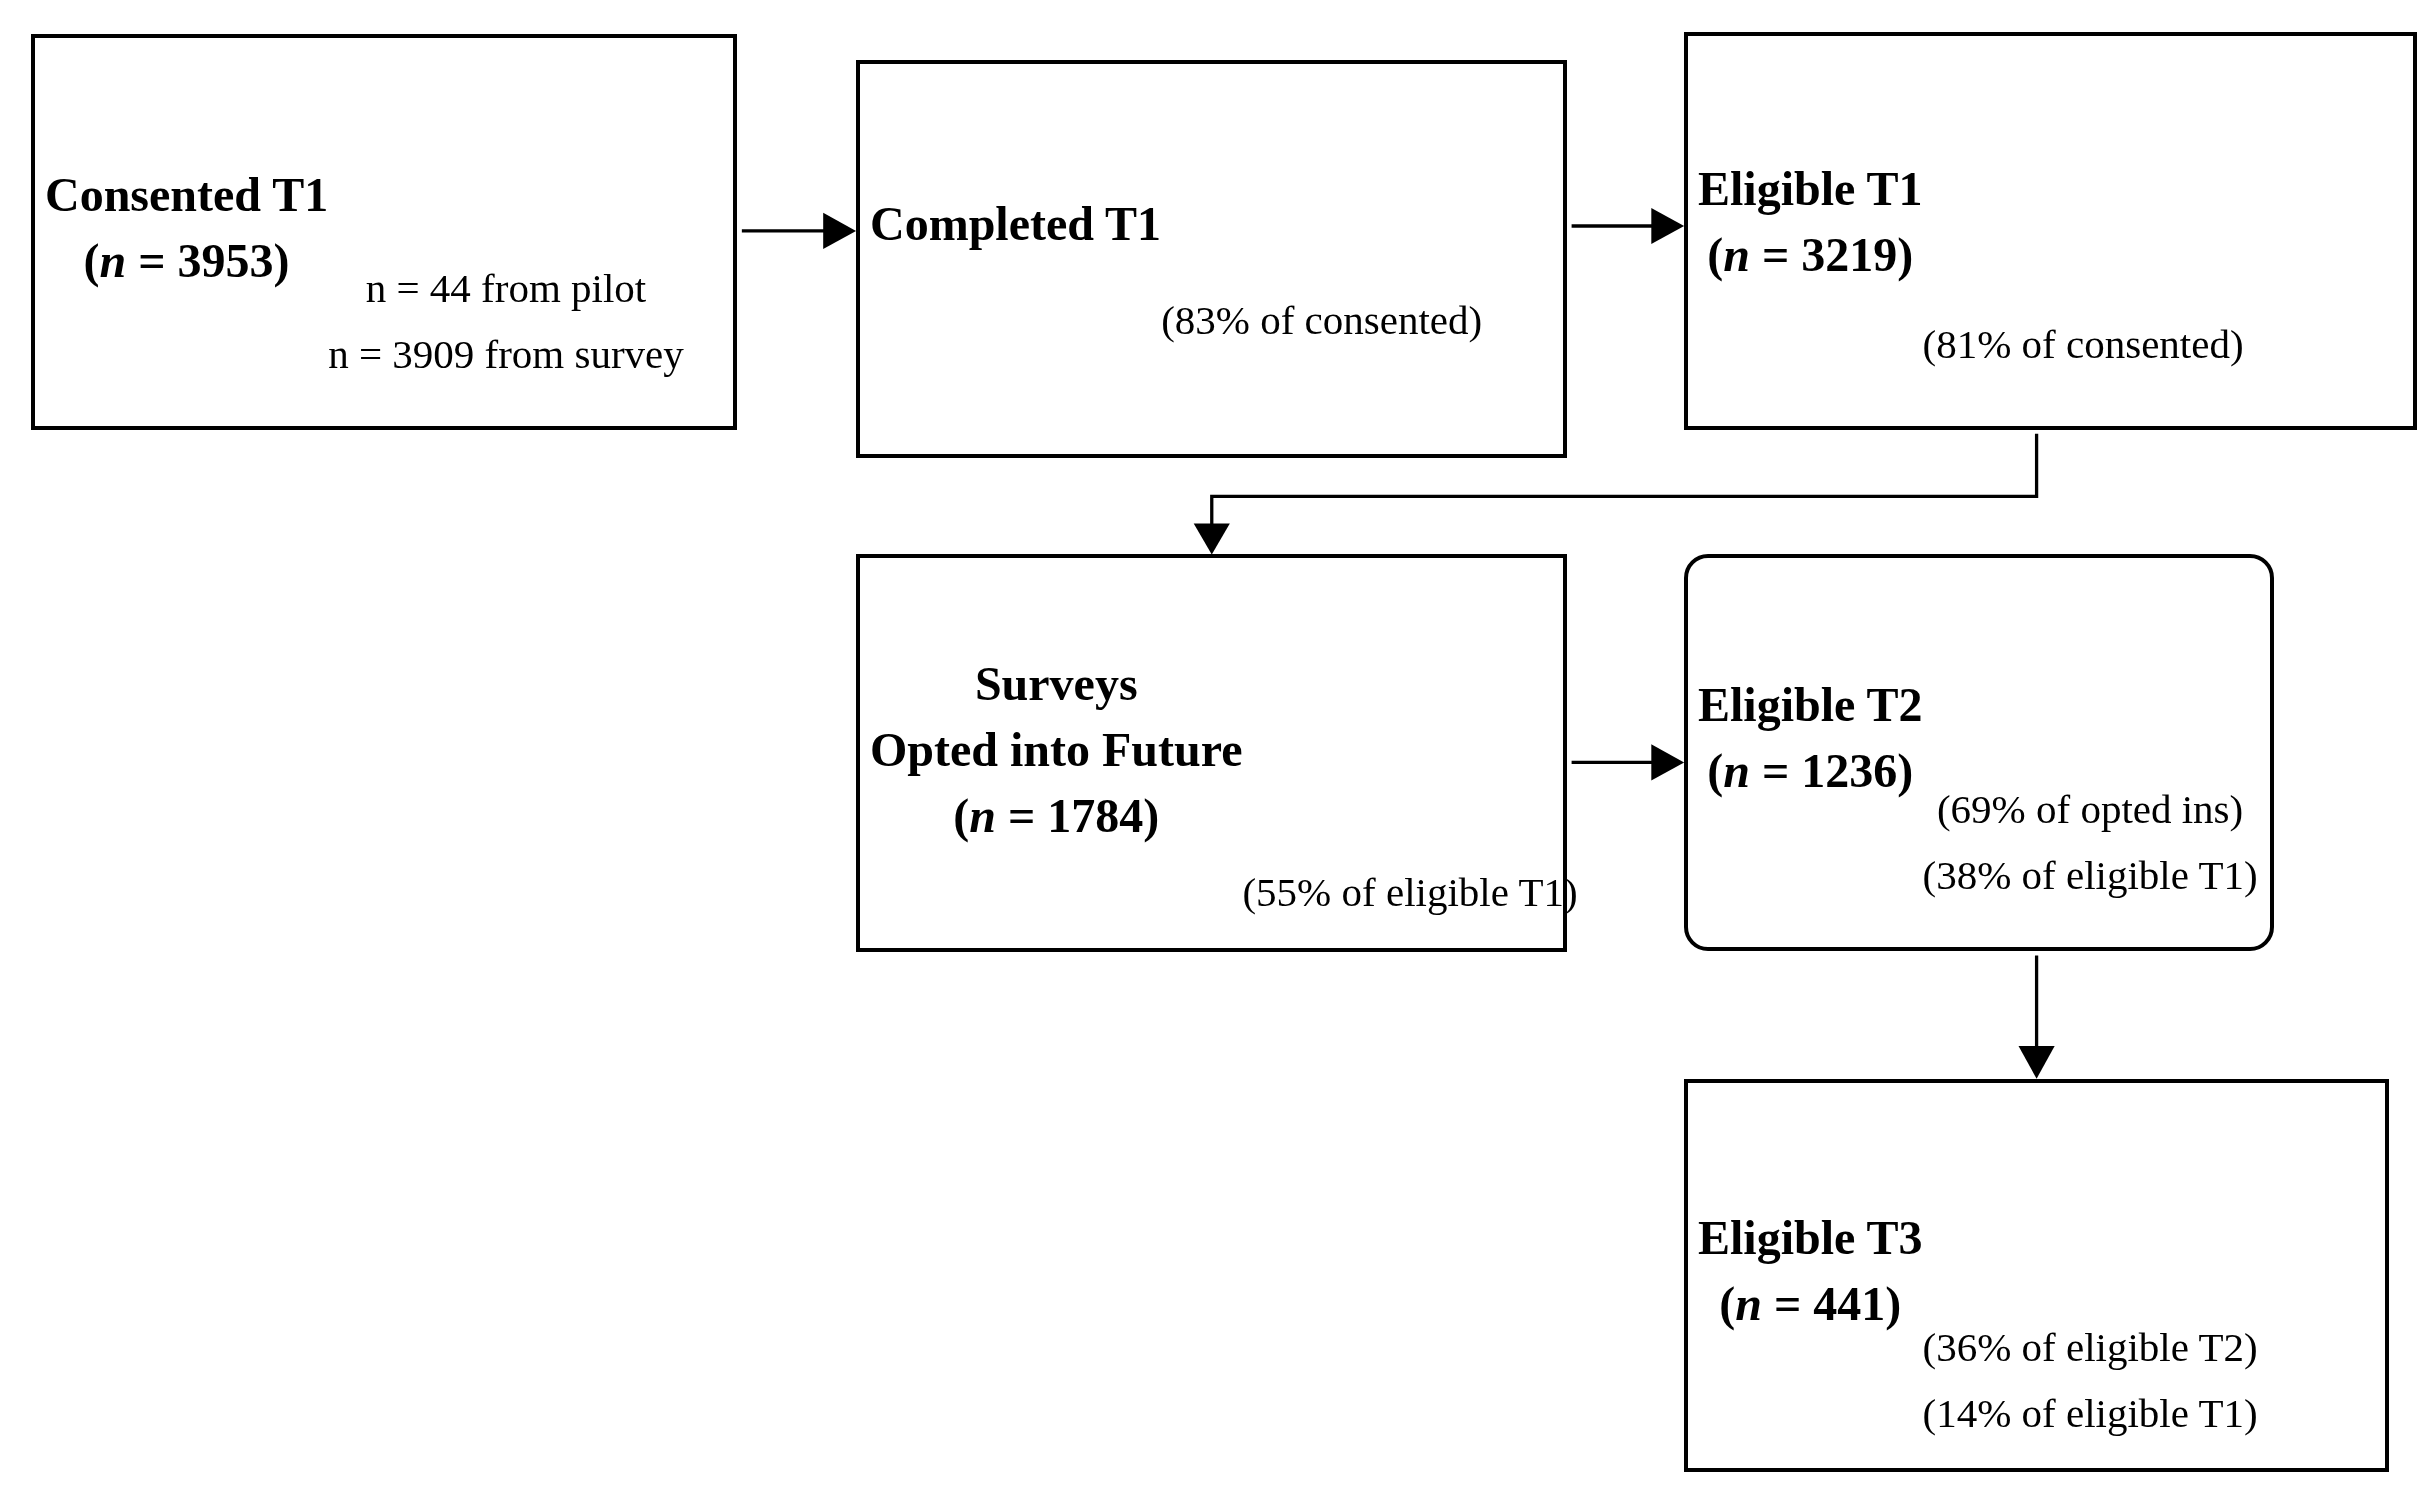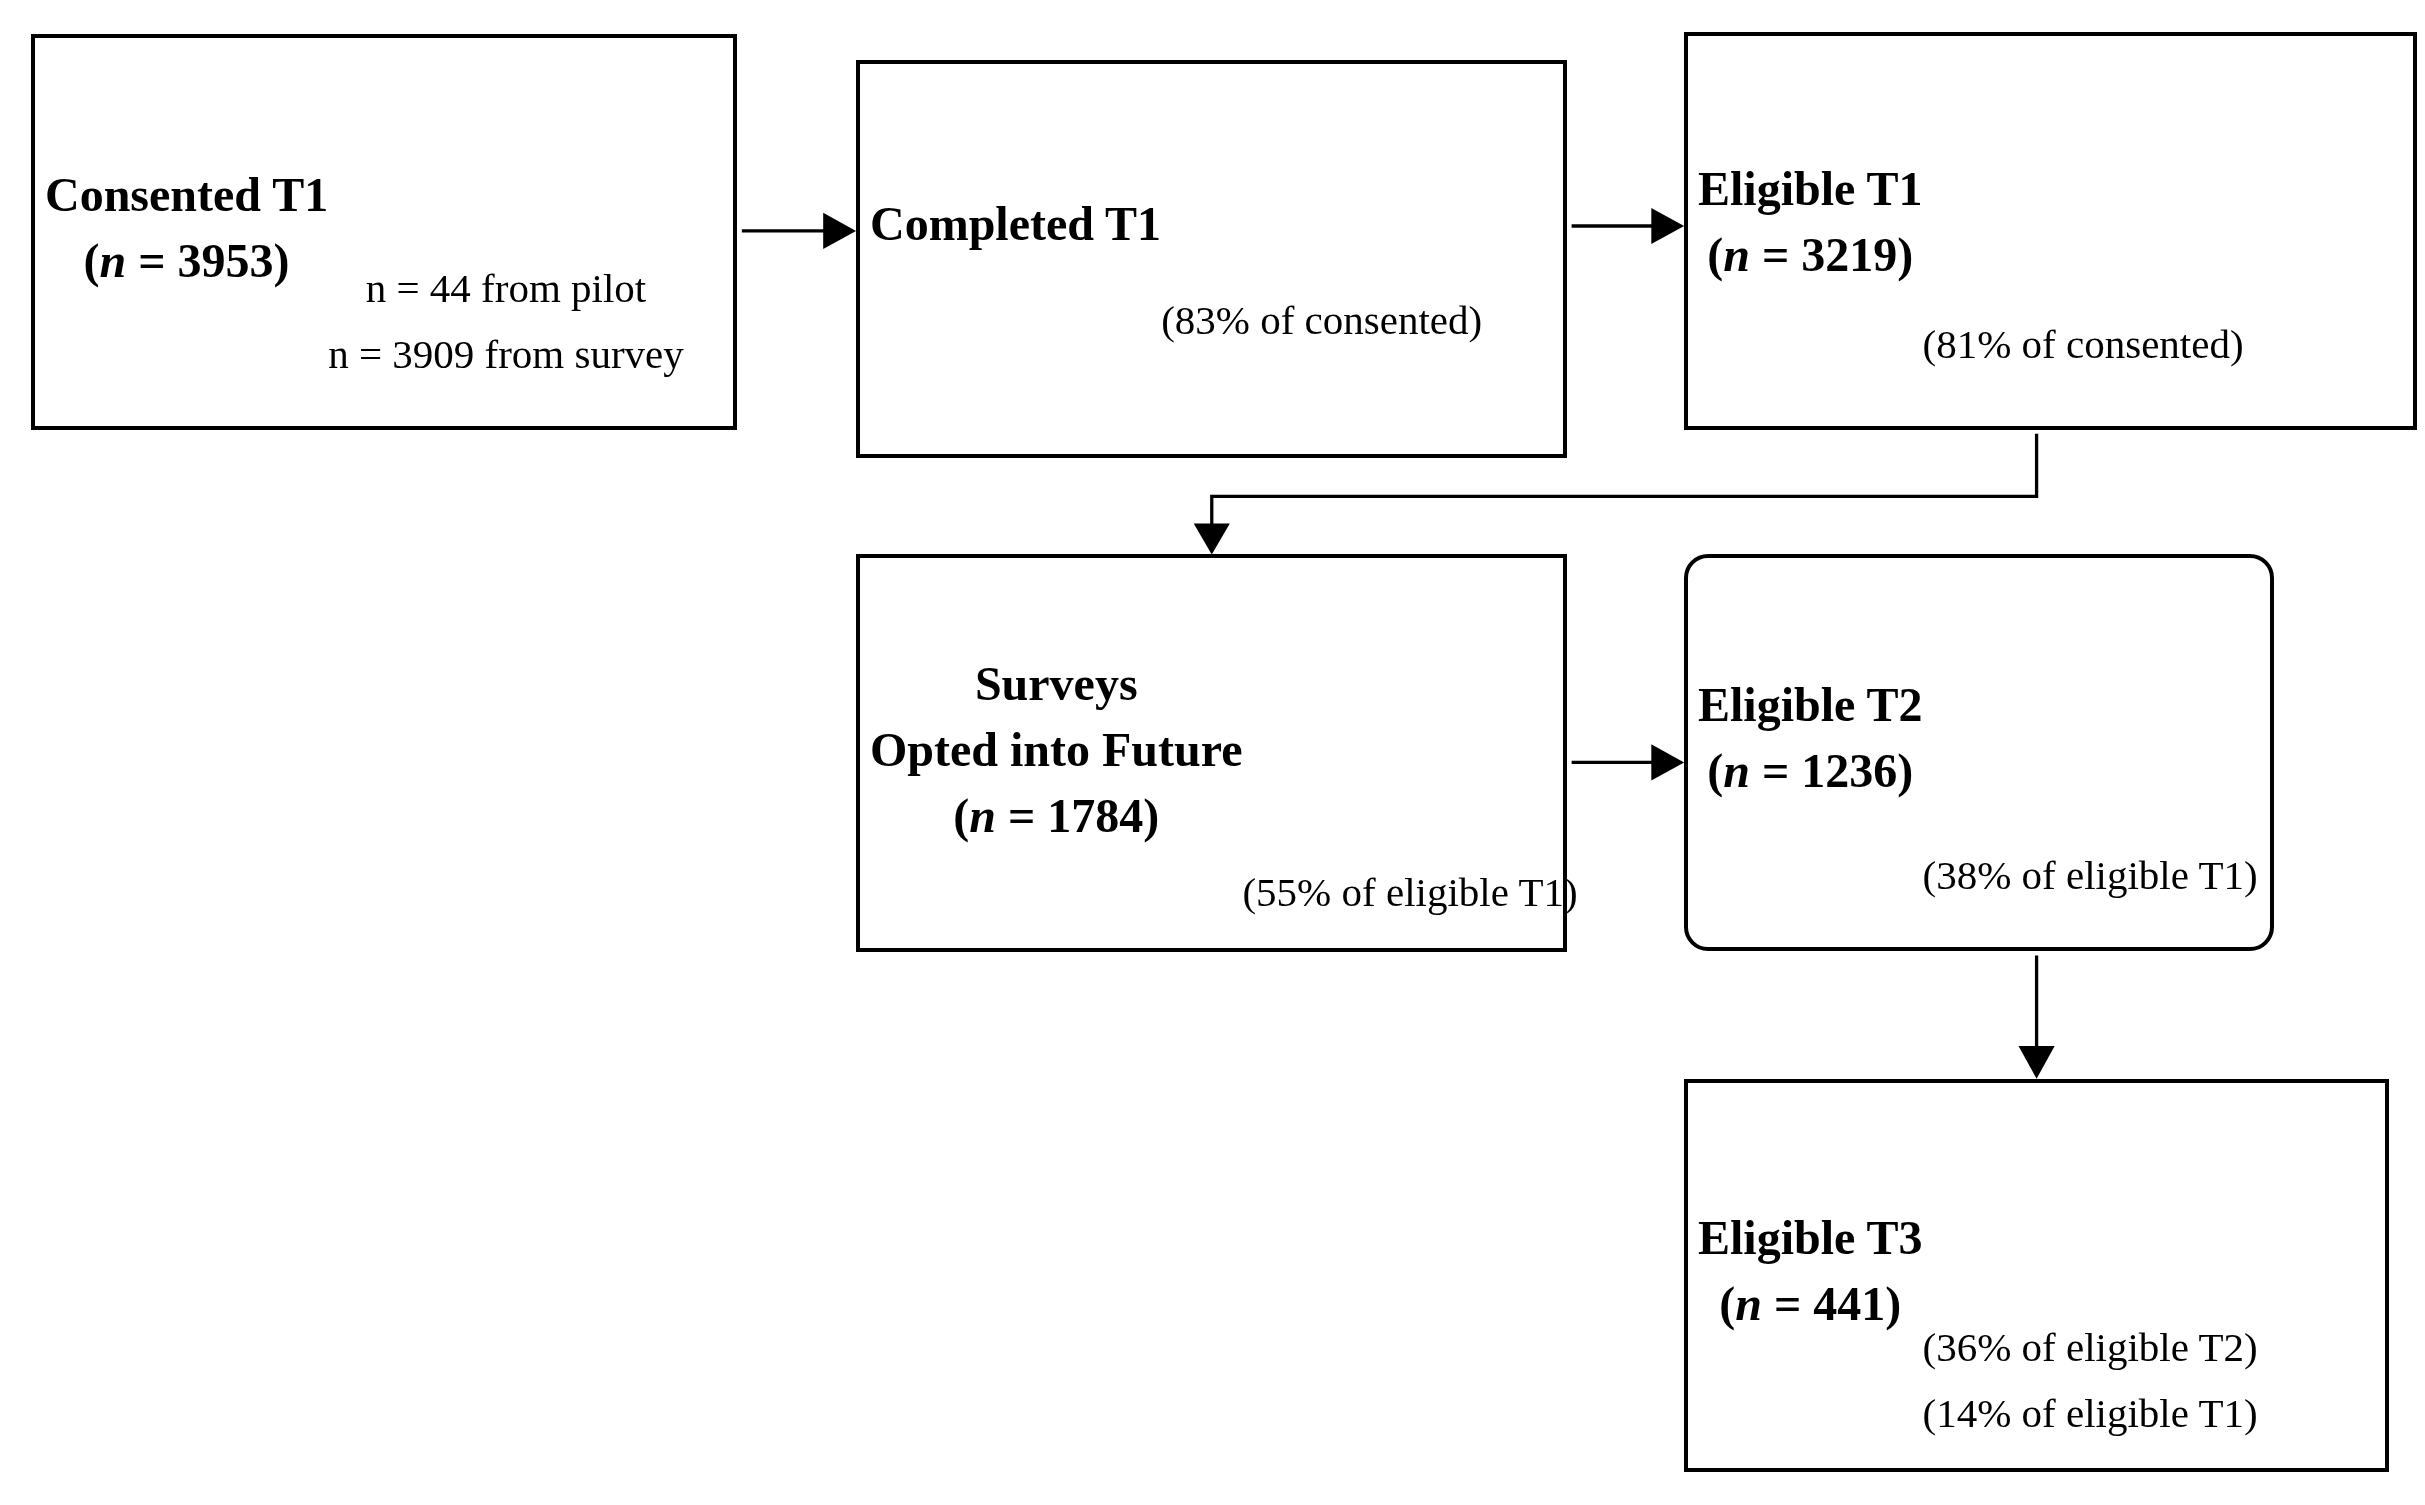--- a/index.html
+++ b/index.html
@@ -127,20 +127,21 @@
       <div>(55% of eligible T1)</div>
     </div>
   </div>
 
   <div class="box" id="box-eligible-t2">
     <div class="box-title">
       <div>Eligible T2</div>
       <div><span>(</span><span class="n-var">n</span><span> = 1236)</span></div>
     </div>
     <div class="box-notes">
+      <div>(69% of opted ins)</div>
       <div>(38% of eligible T1)</div>
     </div>
   </div>
 
   <div class="box" id="box-eligible-t3">
     <div class="box-title">
       <div>Eligible T3</div>
       <div><span>(</span><span class="n-var">n</span><span> = 441)</span></div>
     </div>
     <div class="box-notes">

